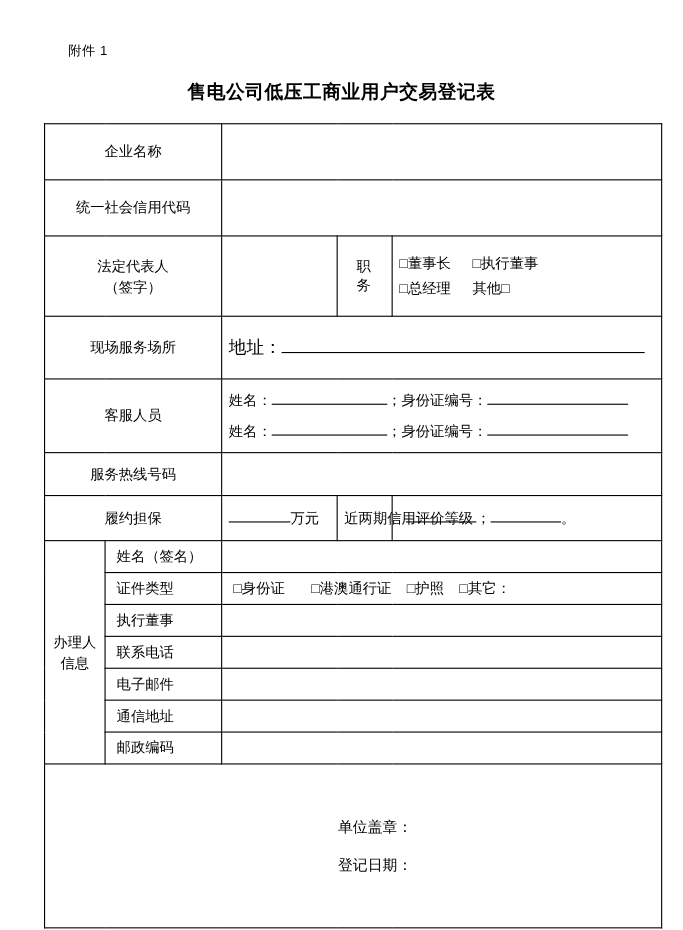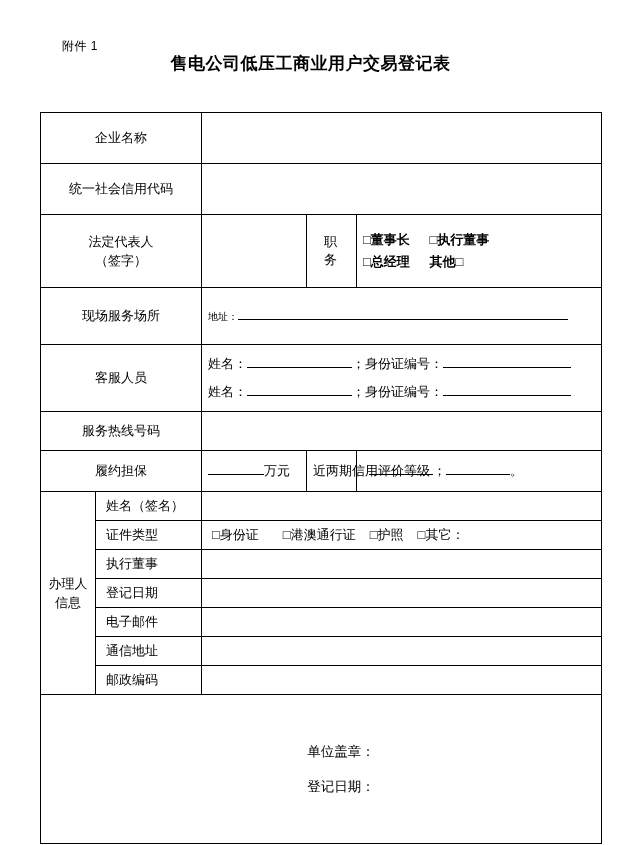--- a/index.html
+++ b/index.html
@@ -25,21 +25,21 @@
     position: absolute;
     left: 62px;
     top: 38px;
     font-size: 12px;
     letter-spacing: 0.5px;
   }
   .doc-title {
     position: absolute;
     left: 0;
     right: 0;
-    top: 52px;
+    top: 72px;
     text-align: center;
     font-size: 17px;
     font-weight: bold;
     letter-spacing: 0.5px;
   }
   .form-table {
     position: absolute;
     left: 40px;
     top: 112px;
     width: 561px;
@@ -63,30 +63,29 @@
     text-align: center;
     font-size: 13.5px;
     line-height: 1.35;
     letter-spacing: 2px;
   }
   .cell-pad-left { padding-left: 10px; }
   .checks {
     font-size: 13px;
     line-height: 1.7;
     padding: 4px 6px;
-    font-weight: bold;
   }
   .checks .row-1 span { margin-right: 16px; }
   .fill-line {
     display: inline-block;
     border-bottom: 1px solid #000;
     vertical-align: baseline;
   }
   .addr-line {
-    font-size: 10px;
+    font-size: 16px;
     white-space: nowrap;
   }
   .name-row {
     font-size: 13px;
     white-space: nowrap;
     padding: 5px 0;
   }
   .sub-table-label {
     text-align: center;
     font-size: 13.5px;
@@ -203,21 +202,21 @@
       <td class="c-left" style="height:28px;padding-left:10px">证件类型</td>
       <td colspan="3" class="c-left" style="padding-left:10px;font-size:13px">
         <span style="margin-right:24px">□身份证</span><span style="margin-right:14px">□港澳通行证</span><span style="margin-right:14px">□护照</span><span>□其它：</span>
       </td>
     </tr>
     <tr>
       <td class="c-left" style="height:28px;padding-left:10px">执行董事</td>
       <td colspan="3"></td>
     </tr>
     <tr>
-      <td class="c-left" style="height:28px;padding-left:10px">登记日期</td>
+      <td class="c-left" style="height:28px;padding-left:10px">联系电话</td>
       <td colspan="3"></td>
     </tr>
     <tr>
       <td class="c-left" style="height:28px;padding-left:10px">电子邮件</td>
       <td colspan="3"></td>
     </tr>
     <tr>
       <td class="c-left" style="height:28px;padding-left:10px">通信地址</td>
       <td colspan="3"></td>
     </tr>

